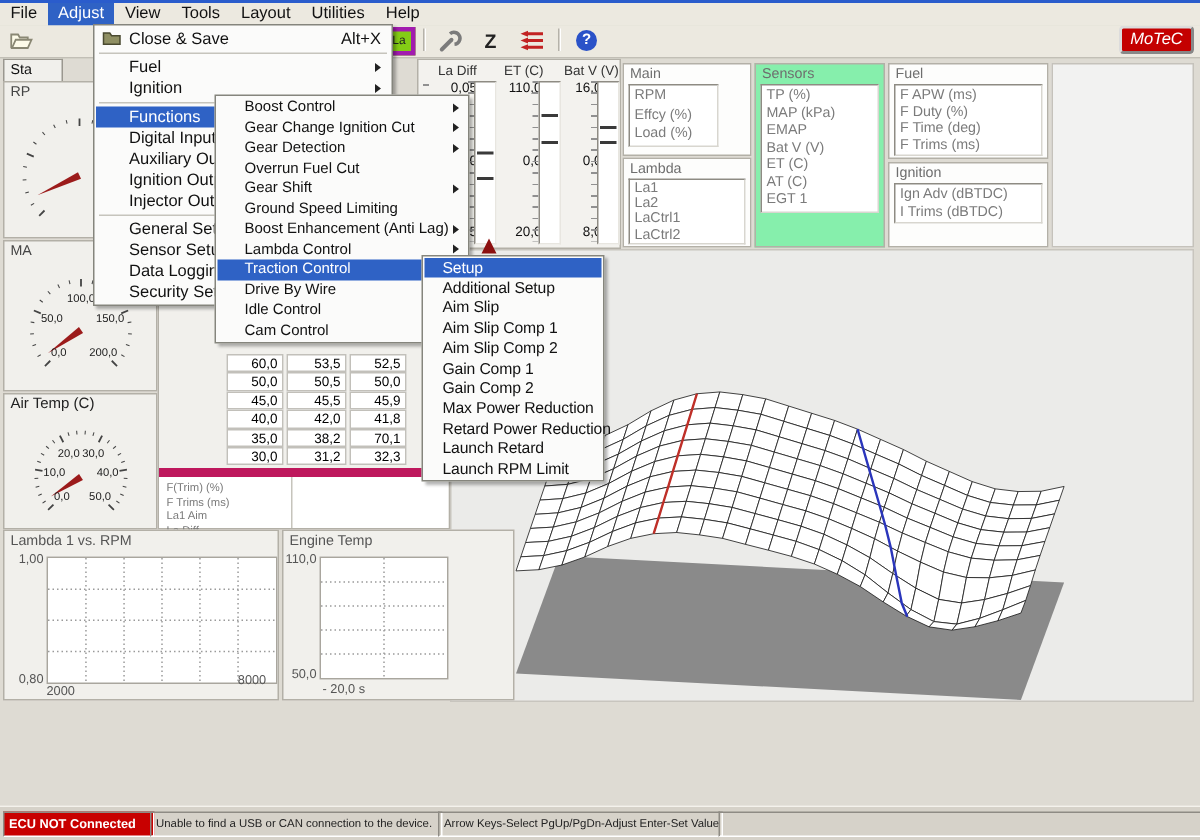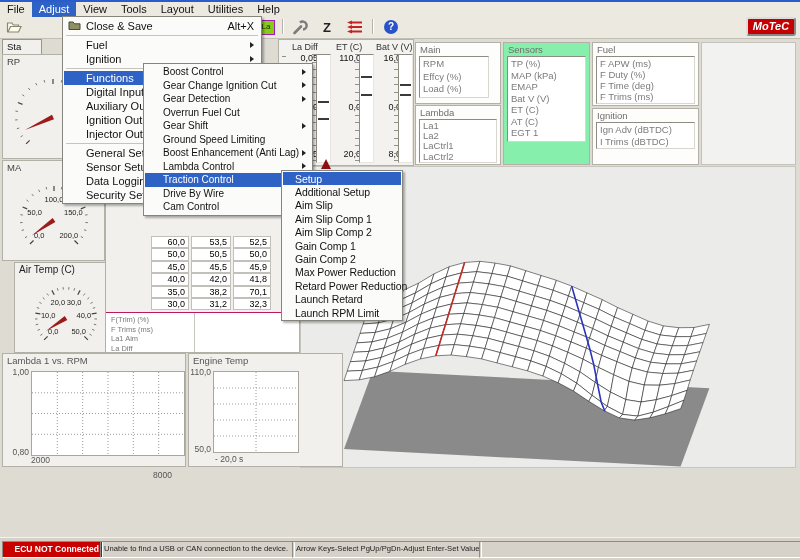--- a/index.html
+++ b/index.html
@@ -6,40 +6,40 @@
   body{width:800px;height:560px;position:relative;overflow:hidden;background:#dedbd3;
        font-family:"Liberation Sans",sans-serif;color:#111;-webkit-font-smoothing:antialiased}
   .topline{position:absolute;left:0;top:0;width:800px;height:2px;background:#2a5ccc}
   .mb{position:absolute;left:0;top:2px;width:800px;height:15px;background:#ece9e0;display:flex;font-size:11px;z-index:20}
   .mbi{padding:1px 7px;height:13px}
   .mbi.active{background:#2f62c5;color:#fff}
   .tb{position:absolute;left:0;top:17px;width:800px;height:21px;background:#ece9e0;border-bottom:1px solid #c2bfb6;z-index:20}
   .tbtn{position:absolute;top:1px;width:22px;height:18px;display:flex;align-items:center;justify-content:center}
   .tsep{position:absolute;top:2px;width:1px;height:15px;background:#b5b2a9;box-shadow:1px 0 0 #fff}
   .logo{position:absolute;right:4px;top:0px;width:46px;height:15px;background:#c40000;border:2px outset #dcdcdc;
-        border-radius:3px;color:#fff;font-style:italic;font-weight:bold;font-size:11px;text-align:center;line-height:14px}
+        border-radius:3px;color:#fff;font-style:italic;font-weight:normal;font-size:11px;text-align:center;line-height:14px}
   .ws{position:absolute;left:0;top:38px;width:800px;height:499px;background:#dedbd3}
   .panel{position:absolute;background:#f1f0ec;border:1px solid #b3b0a7;box-sizing:border-box}
   .ptitle{position:absolute;left:4px;top:1px;font-size:9.5px;color:#444;white-space:nowrap}
   .ptitle.gray{color:#6e6e6e}
   .listbox{position:absolute;background:#fff;border:1px solid;border-color:#8e8b83 #d8d6cf #d8d6cf #8e8b83;
            font-size:9.5px;color:#7b7b7b;line-height:11.5px;padding:1px 3px;overflow:hidden;box-sizing:border-box;white-space:nowrap}
   .glabel{position:absolute;font-size:7.5px;color:#222;transform:translate(-50%,-50%);white-space:nowrap}
   .tabsta{position:absolute;left:2px;top:39px;width:40px;height:15px;background:#f1f0ec;border:1px solid #9a978f;
           border-bottom:none;font-size:9.5px;padding:1px 0 0 4px;box-sizing:border-box}
   
   .bcol-title{position:absolute;font-size:9px;color:#333;white-space:nowrap}
   .bval{position:absolute;font-size:9px;color:#111;width:30px;text-align:right;white-space:nowrap}
   .vbar{position:absolute;width:13px;background:#fff;border:1px solid;border-color:#8e8b83 #e8e6e0 #e8e6e0 #8e8b83;box-sizing:content-box}
   .vmark{position:absolute;left:1px;right:1px;height:2px;background:#3a3a3a}
   .ticks{position:absolute;width:4px;background-image:repeating-linear-gradient(#909090 0 1px,transparent 1px 7.6px)}
   
   .ftable{position:absolute;display:grid;grid-template-columns:38px 40px 38px;grid-auto-rows:12.4px;column-gap:2px}
   .tcell{background:#fff;border:1px solid #c2c0ba;font-size:9px;line-height:10.5px;text-align:right;padding-right:3px;box-sizing:border-box;color:#000}
-  .legend{position:absolute;left:0;right:0;top:146px;bottom:0;background:#fff;border-top:1px solid #be185d}
+  .legend{position:absolute;left:0;right:0;top:146px;bottom:0;background:#fff;border-top:6px solid #be185d}
   .legend .li{font-size:7.5px;color:#7a7a7a;line-height:9.5px;padding-left:5px;white-space:nowrap}
   .ldiv{position:absolute;left:88px;top:0;bottom:0;width:1px;background:#c6c4bc}
   
   .chart{position:absolute;background:#f1f0ec;border:1px solid #b3b0a7;box-sizing:border-box;z-index:4}
   .plot{position:absolute;background:#fff;border:1px solid #a9a69e;box-sizing:content-box}
   .clabel{position:absolute;font-size:8.5px;color:#555;white-space:nowrap}
   
   .menu{position:absolute;background:#fbfbfa;border:1px solid #85857d;box-shadow:2px 2px 2px rgba(0,0,0,.3);
         padding:1px;z-index:30;box-sizing:border-box}
   .mi{display:flex;align-items:center;height:14px;padding:0 6px 0 22px;white-space:nowrap;position:relative;font-size:11px}
@@ -48,24 +48,24 @@
   .mi.hi{background:#2f62c5;color:#fff}
   .msep{height:1px;background:#c6c4bc;margin:2px 2px}
   .arr{margin-left:auto;width:0;height:0;border-left:4px solid #222;border-top:3.5px solid transparent;border-bottom:3.5px solid transparent}
   .mi.hi .arr{border-left-color:#fff}
   .msc{margin-left:auto;padding-left:12px}
   .mico{position:absolute;left:4px;top:2px}
   
   .sb{position:absolute;left:0;top:537px;width:800px;height:23px;background:#d6d2c9;border-top:1px solid #f4f2ec;z-index:20}
   .scell{position:absolute;top:3px;height:15px;border:1px solid;border-color:#8e8b84 #fff #fff #8e8b84;
          font-size:7.6px;line-height:14px;padding:0 3px;color:#222;white-space:nowrap;overflow:hidden;box-sizing:content-box}
-  .scell.alert{background:#c80000;color:#fff;font-weight:bold;text-align:right;font-size:8.5px}
+  .scell.alert{background:#c80000;color:#fff;font-weight:bold;text-align:left;font-size:8.5px}
   .redarrow{position:absolute;left:321px;top:159px;width:0;height:0;border-left:5px solid transparent;
             border-right:5px solid transparent;border-bottom:10px solid #8c1010;z-index:4}
-  .labox{width:15px;height:13px;border:1px solid #a21caf;background:#84cc16;font-size:8px;line-height:12px;text-align:center;color:#222}
+  .labox{width:15px;height:13px;border:3px solid #a21caf;background:#84cc16;font-size:8px;line-height:12px;text-align:center;color:#222}
   .zicon{font-size:13px;font-weight:bold;color:#222}
   .helpicon{width:14px;height:14px;border-radius:50%;background:#2a52c8;color:#fff;font-size:10px;font-weight:bold;
             text-align:center;line-height:14px}
 </style>
 </head>
 <body>
 
 <div class="topline"></div>
 <div class="mb">
   <div class="mbi">File</div>
@@ -206,21 +206,21 @@
         <polygon points="28.882894804197214,61.48656378147824 49.62341655275749,44.03403509370642 52.37658344724251,47.96596490629358" fill="#9c1b1b"></polygon>
       </svg>
       <div class="glabel" style="left: 36.1508px; top: 60.8492px;">0,0</div>
       <div class="glabel" style="left: 31.5985px; top: 37.9636px;">50,0</div>
       <div class="glabel" style="left: 51px; top: 25px;">100,0</div>
       <div class="glabel" style="left: 70.4015px; top: 37.9636px;">150,0</div>
       <div class="glabel" style="left: 65.8492px; top: 60.8492px;">200,0</div>
     </div>
 </div>
 
-<div class="panel" style="left:14px;top:262px;width:103px;height:91px">
+<div class="panel" style="left:2px;top:262px;width:103px;height:91px">
   <div class="ptitle" style="font-size:10px;color:#222">Air Temp (C)</div>
   <div id="g-air" style="position:absolute;left:0;top:14px;width:101px;height:76px">
       <svg width="101" height="76" style="position: absolute; left: 0px; top: 0px;">
         <line x1="29.079689783217024" y1="62.92031021678297" x2="32.61522368914976" y2="59.384776310850235" stroke="#444" stroke-width="1.2"></line>
         <line x1="25.360502197488586" y1="58.42458471341605" x2="27.42820363317499" y2="57.01937626878572" stroke="#444" stroke-width="0.7"></line>
         <line x1="22.54960660379658" y1="53.31158460967819" x2="24.843993168006534" y2="52.318714883091246" stroke="#444" stroke-width="0.7"></line>
         <line x1="20.74658037989883" y1="47.762440483292814" x2="23.186372284745698" y2="47.217082379801454" stroke="#444" stroke-width="0.7"></line>
         <line x1="20.01529662866232" y1="41.97373353142198" x2="22.51406302957665" y2="41.89520663372666" stroke="#444" stroke-width="0.7"></line>
         <line x1="20.38166144155073" y1="36.150531583752844" x2="25.320103144526417" y2="36.932703908954" stroke="#444" stroke-width="1.2"></line>
         <line x1="21.832696162419012" y1="30.499124472395962" x2="24.184898084804576" y2="31.345969273009192" stroke="#444" stroke-width="0.7"></line>
@@ -284,21 +284,21 @@
   <div class="bval" style="left:92px;top:109px">8,0</div>
   <div class="ticks" style="left:115px;top:14px;height:107px"></div>
   <div class="vbar" style="left:119px;top:14px;height:107px">
     <div class="vmark" style="top:29px"></div>
       <div class="vmark" style="top:39px"></div>
   </div>
 </div>
 
 <div class="panel" style="left:415px;top:42px;width:86px;height:62px;background:#fdfdfc">
   <div class="ptitle gray">Main</div>
-  <div class="listbox" style="left:3px;top:13px;width:70px;height:42px;line-height:12.5px">
+  <div class="listbox" style="left:3px;top:13px;width:60px;height:42px;line-height:12.5px">
     <div>RPM</div>
     <div>Effcy (%)</div>
     <div>Load (%)</div>
   </div>
 </div>
 
 <div class="panel" style="left:415px;top:105px;width:86px;height:60px;background:#fdfdfc">
   <div class="ptitle gray">Lambda</div>
   <div class="listbox" style="left:3px;top:13px;width:78px;height:44px;line-height:10.2px">
     <div>La1</div>
@@ -588,21 +588,21 @@
         <line x1="101.3" y1="0" x2="101.3" y2="83" stroke="#9a9a9a" stroke-width="1" stroke-dasharray="1 2"></line>
         <line x1="126.7" y1="0" x2="126.7" y2="83" stroke="#9a9a9a" stroke-width="1" stroke-dasharray="1 2"></line>
         <line x1="0" y1="20.8" x2="152" y2="20.8" stroke="#9a9a9a" stroke-width="1" stroke-dasharray="1 2"></line>
         <line x1="0" y1="41.5" x2="152" y2="41.5" stroke="#9a9a9a" stroke-width="1" stroke-dasharray="1 2"></line>
         <line x1="0" y1="62.3" x2="152" y2="62.3" stroke="#9a9a9a" stroke-width="1" stroke-dasharray="1 2"></line>
       </svg>
   </div>
   <div class="clabel" style="left:4px;top:13px;width:22px;text-align:right">1,00</div>
   <div class="clabel" style="left:4px;top:93px;width:22px;text-align:right">0,80</div>
   <div class="clabel" style="left:28px;top:101px">2000</div>
-  <div class="clabel" style="left:150px;top:116px;width:30px;text-align:left">8000</div>
+  <div class="clabel" style="left:150px;top:94px;width:30px;text-align:center">8000</div>
 </div>
 
 <div class="chart" style="left:188px;top:353px;width:155px;height:114px">
   <div class="ptitle" style="font-size:9.5px;color:#555">Engine Temp</div>
   <div class="plot" style="left:24px;top:17px;width:84px;height:80px">
     <svg id="engine-grid" width="84" height="80" style="position:absolute;left:0;top:0">
         <line x1="42.0" y1="0" x2="42.0" y2="80" stroke="#9a9a9a" stroke-width="1" stroke-dasharray="1 2"></line>
         <line x1="0" y1="16.0" x2="84" y2="16.0" stroke="#9a9a9a" stroke-width="1" stroke-dasharray="1 2"></line>
         <line x1="0" y1="32.0" x2="84" y2="32.0" stroke="#9a9a9a" stroke-width="1" stroke-dasharray="1 2"></line>
         <line x1="0" y1="48.0" x2="84" y2="48.0" stroke="#9a9a9a" stroke-width="1" stroke-dasharray="1 2"></line>
@@ -704,20 +704,24 @@
     </div>
   <div class="mi hi">
       <span>Traction Control</span>
       <span class="arr"></span>
     </div>
   <div class="mi">
       <span>Drive By Wire</span>
       <span class="arr"></span>
     </div>
   <div class="mi">
+      <span>Idle Control</span>
+      <span class="arr"></span>
+    </div>
+  <div class="mi">
       <span>Cam Control</span>
       <span class="arr"></span>
     </div>
 </div>
 
 <div class="menu sub2" style="left:281px;top:170px;width:122px">
   <div class="mi hi">
       <span>Setup</span>
     </div>
   <div class="mi">

